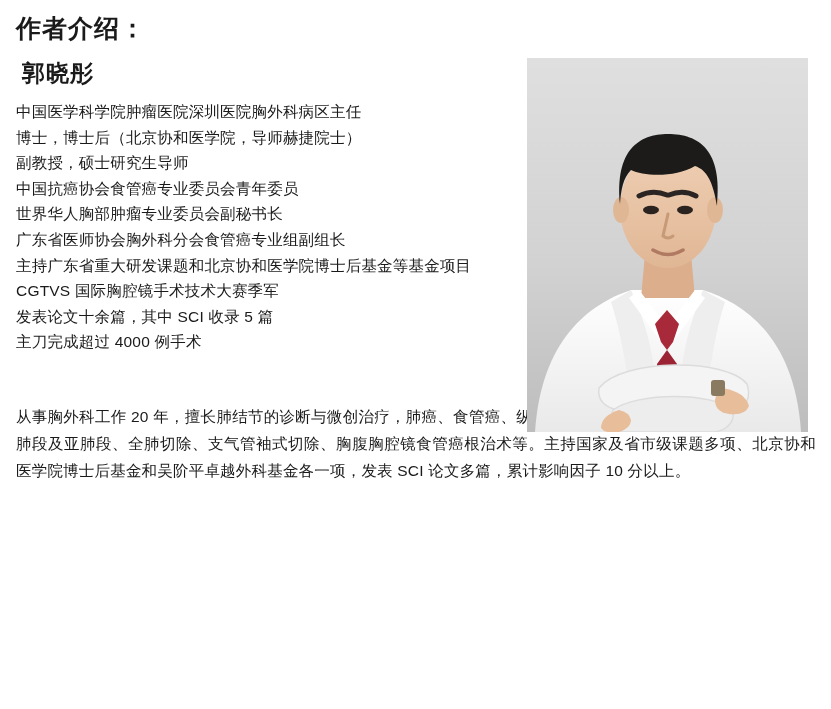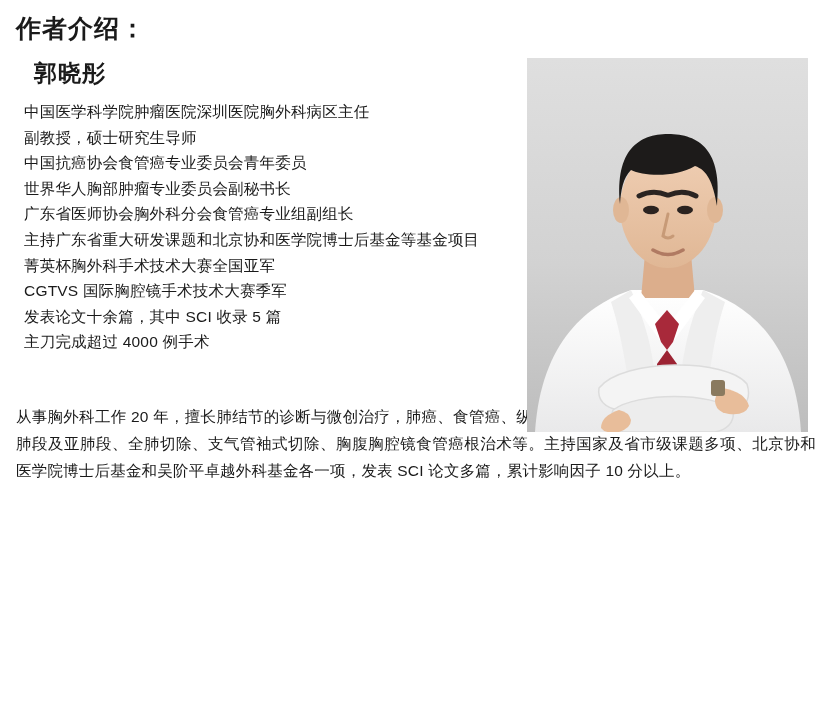--- a/index.html
+++ b/index.html
@@ -42,25 +42,25 @@
     background: #d9d9d9;
   }
   .portrait svg {
     display: block;
   }
   .name {
     font-family: "Liberation Serif", "DejaVu Serif", serif;
     font-weight: bold;
     font-size: 23px;
     letter-spacing: 1px;
-    margin: 0 0 10px 20px;
+    margin: 0 0 10px 8px;
   }
   .cred-list {
     list-style: none;
-    margin: 8px;
+    margin: 0;
     padding: 0 0 0 2px;
     width: 520px;
   }
   .cred-list li {
     font-size: 15.5px;
     line-height: 25.6px;
     white-space: nowrap;
     letter-spacing: 0.2px;
   }
   .summary {
@@ -137,26 +137,26 @@
         <path d="M92 352 q -18 6 -18 18 q 4 6 18 4 q 12 -4 12 -12 q -2 -8 -12 -10 Z" fill="#e8bd9a"></path>
 
         <rect x="184" y="322" width="14" height="16" rx="3" fill="#8a7a5f"></rect>
       </svg>
     </div>
 
     <h2 class="name">郭晓彤</h2>
 
     <ul class="cred-list">
       <li>中国医学科学院肿瘤医院深圳医院胸外科病区主任</li>
+      <li>博士，博士后（北京协和医学院，导师赫捷院士）</li>
       <li>副教授，硕士研究生导师</li>
       <li>中国抗癌协会食管癌专业委员会青年委员</li>
       <li>世界华人胸部肿瘤专业委员会副秘书长</li>
       <li>广东省医师协会胸外科分会食管癌专业组副组长</li>
       <li>主持广东省重大研发课题和北京协和医学院博士后基金等基金项目</li>
-      <li>菁英杯胸外科手术技术大赛全国亚军</li>
       <li>CGTVS 国际胸腔镜手术技术大赛季军</li>
       <li>发表论文十余篇，其中 SCI 收录 5 篇</li>
       <li>主刀完成超过 4000 例手术</li>
     </ul>
 
   </div>
 
   <p class="summary">从事胸外科工作 20 年，擅长肺结节的诊断与微创治疗，肺癌、食管癌、纵隔肿瘤的外科治疗，高难度胸腔镜肺叶、肺段及亚肺段、全肺切除、支气管袖式切除、胸腹胸腔镜食管癌根治术等。主持国家及省市级课题多项、北京协和医学院博士后基金和吴阶平卓越外科基金各一项，发表 SCI 论文多篇，累计影响因子 10 分以上。</p>
 
 </div>

